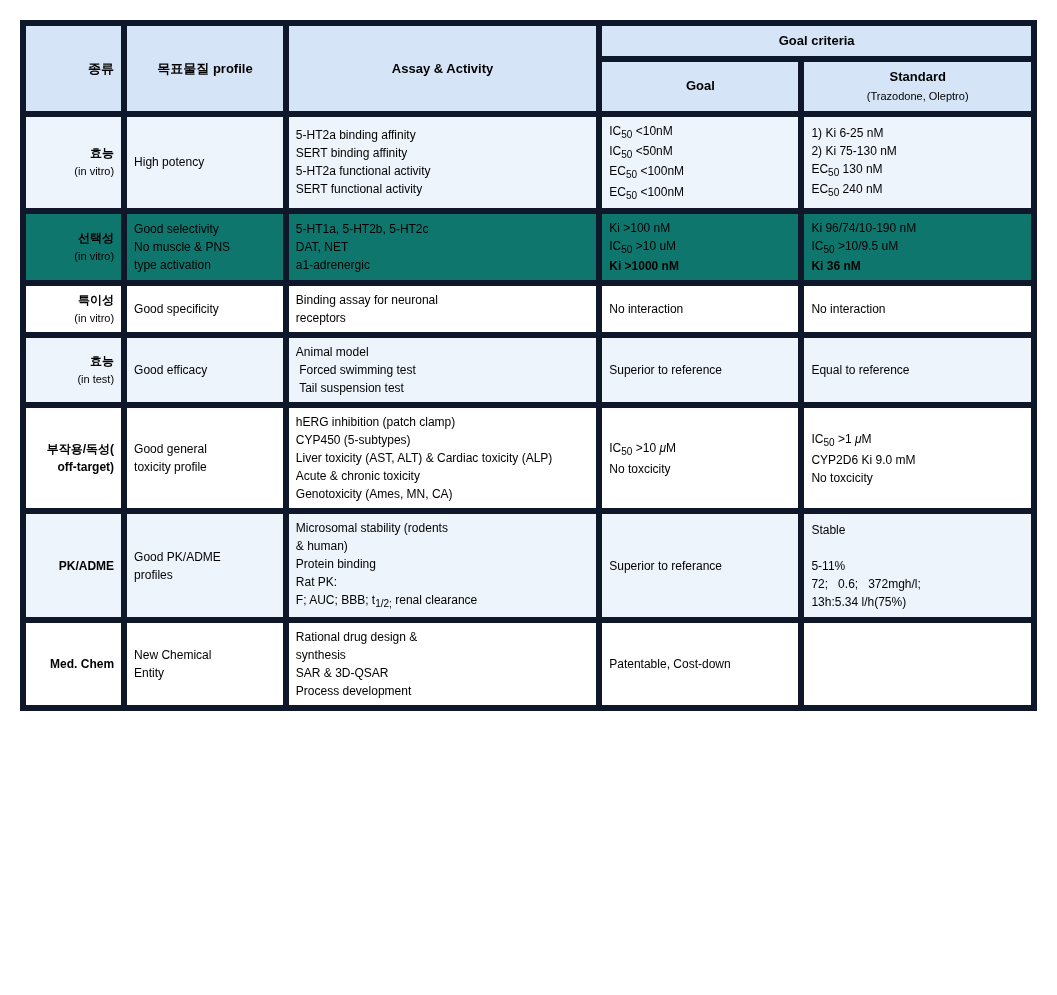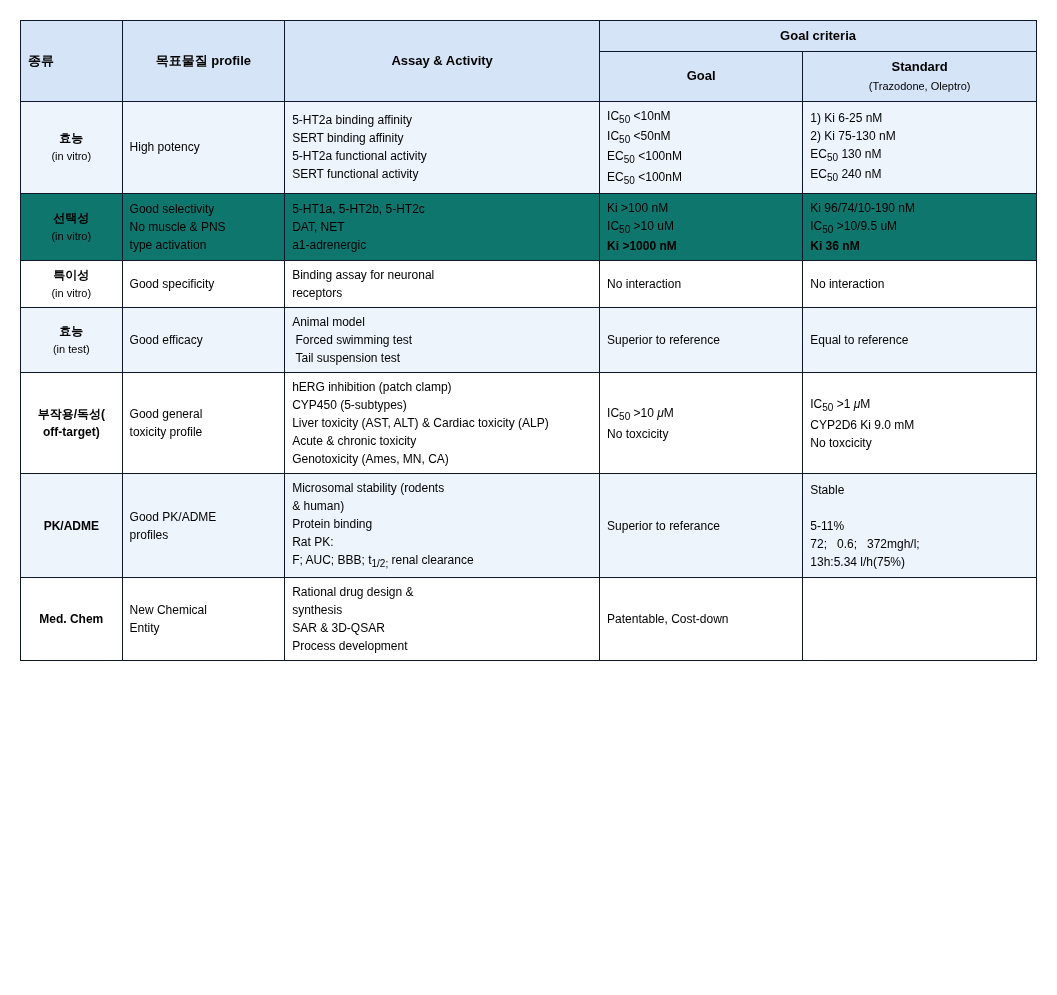--- a/index.html
+++ b/index.html
@@ -12,57 +12,57 @@
     .table-container {
       width: 1017px;
       border-collapse: collapse;
     }
     table {
       width: 100%;
       border-collapse: collapse;
       border: 1.5px solid #333;
     }
     th, td {
-      border: 1px solid #0f172a;
+      border: 6px solid #0f172a;
       padding: 5px 7px;
       vertical-align: middle;
       text-align: left;
       line-height: 1.5;
     }
     th {
       text-align: center;
       background: #d6e4f7;
       font-weight: bold;
       font-size: 13px;
     }
     .header-goal-criteria {
       text-align: center;
       background: #d6e4f7;
       font-weight: bold;
     }
     .col-jongyu {
       width: 100px;
-      text-align: left;
+      text-align: right;
       font-weight: bold;
     }
     .col-profile {
       width: 160px;
     }
     .col-assay {
       width: 310px;
     }
     .col-goal {
       width: 200px;
       text-align: center;
     }
     .col-standard {
       width: 230px;
     }
     td.jongyu-cell {
-      text-align: center;
+      text-align: right;
       font-weight: bold;
       vertical-align: middle;
     }
     td.jongyu-cell .sub {
       font-weight: normal;
       font-size: 11px;
     }
   </style>
 </head>
 <body>

